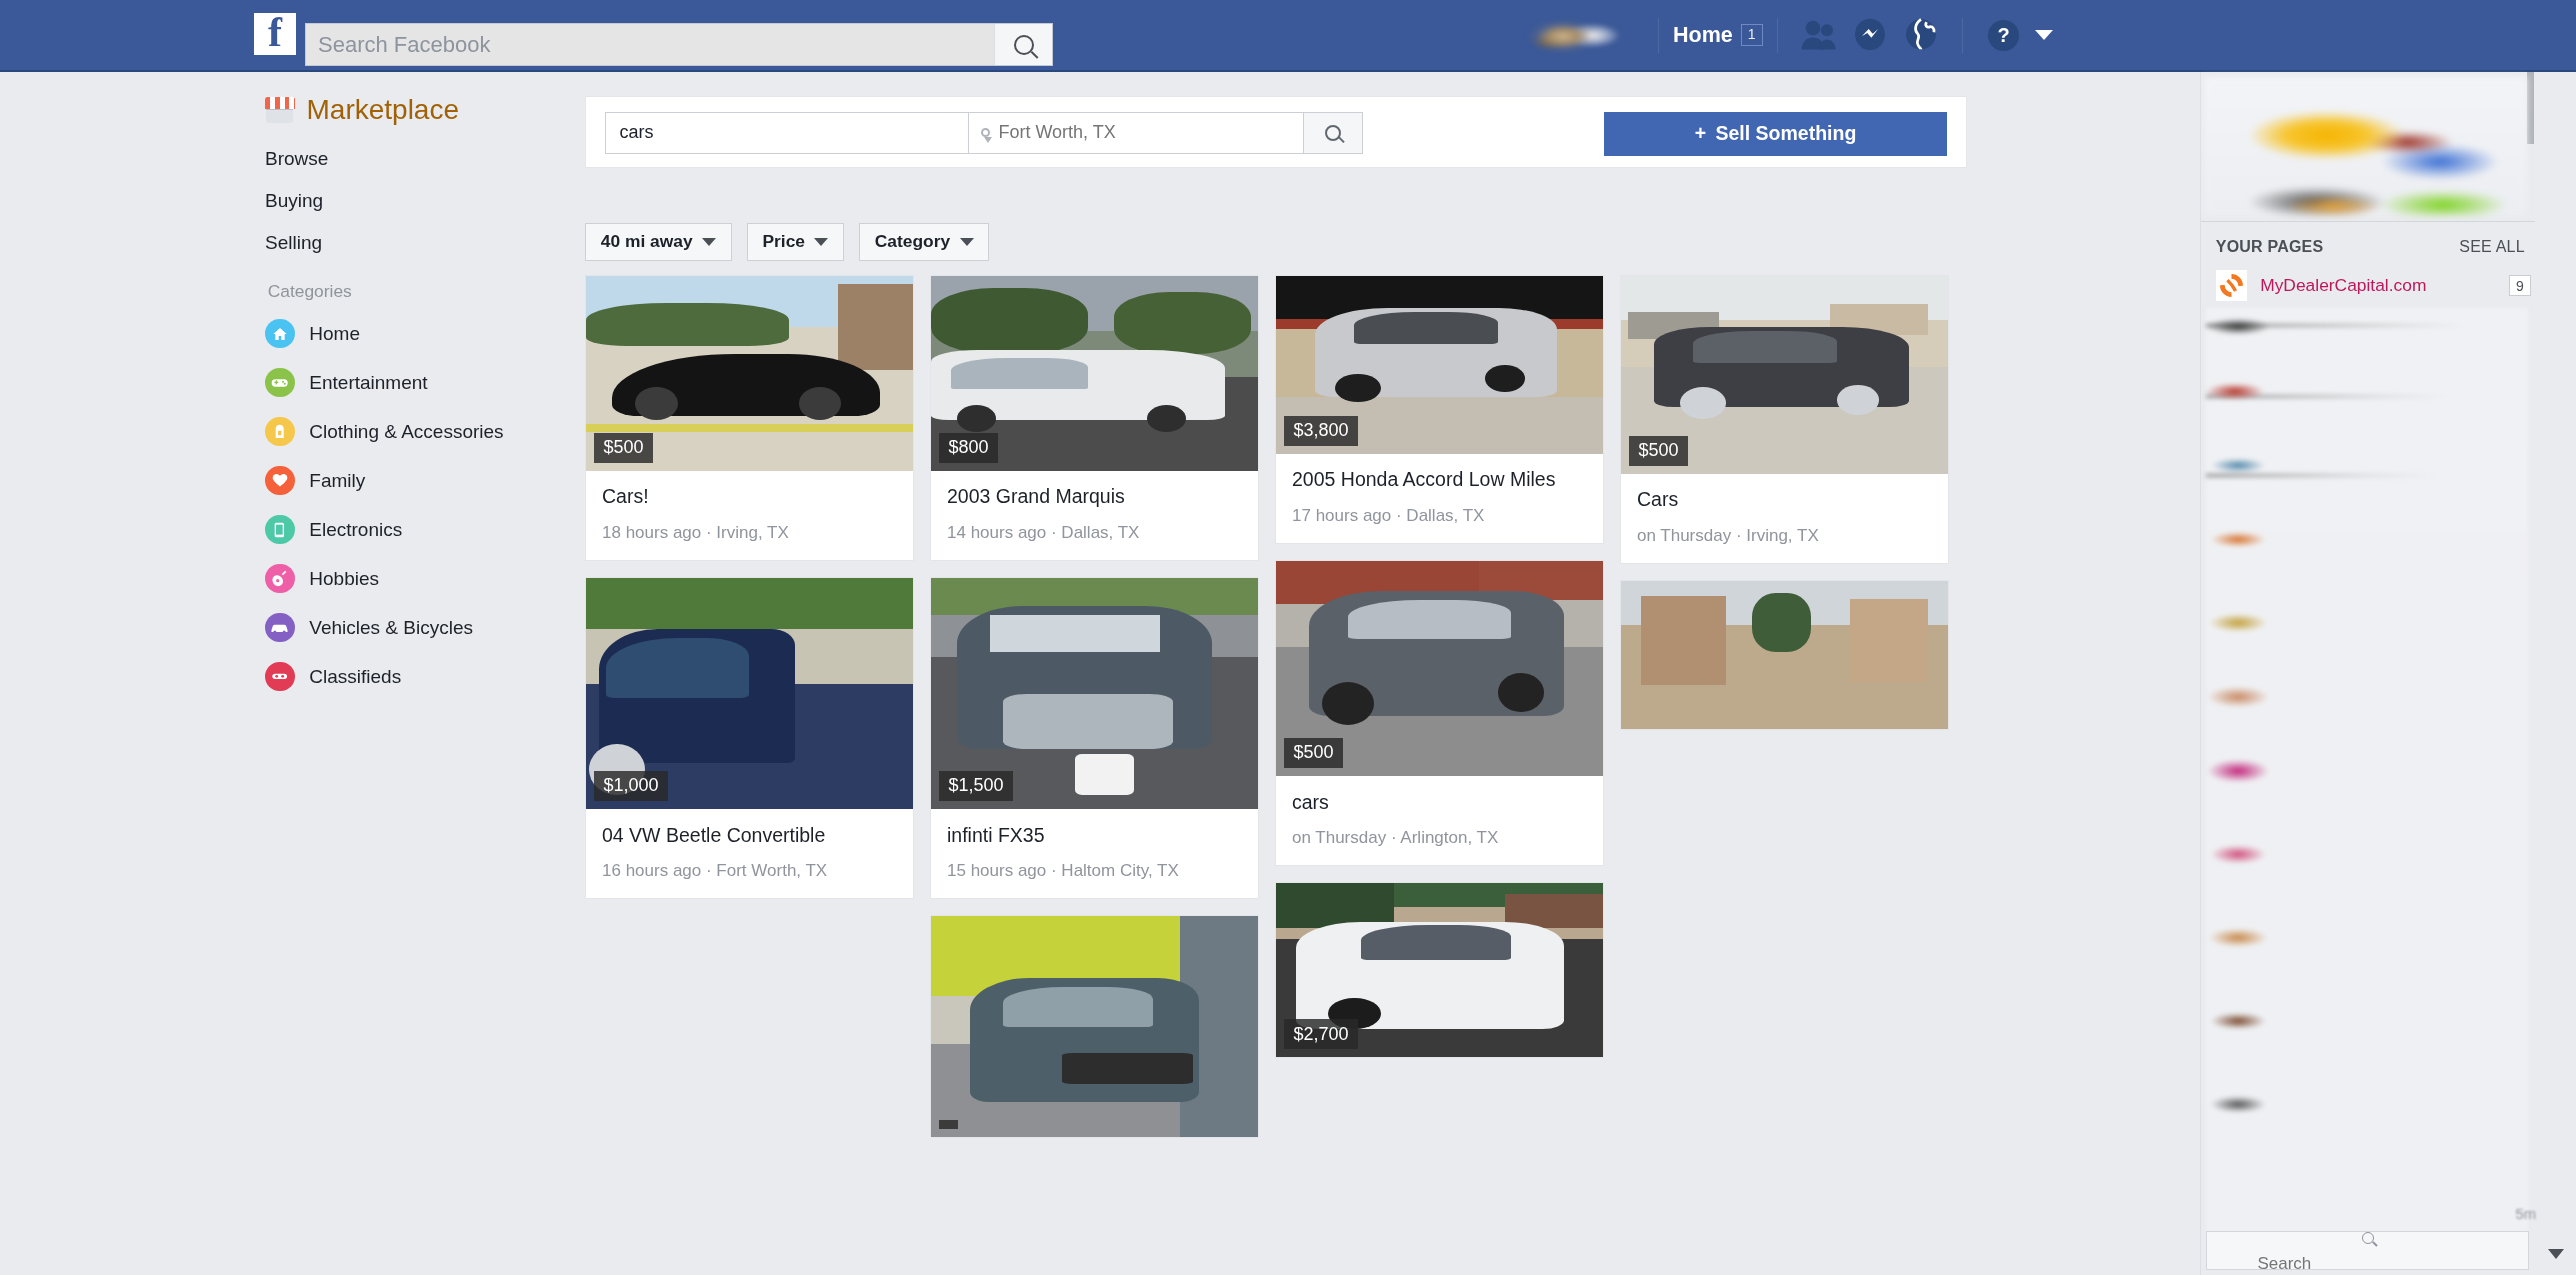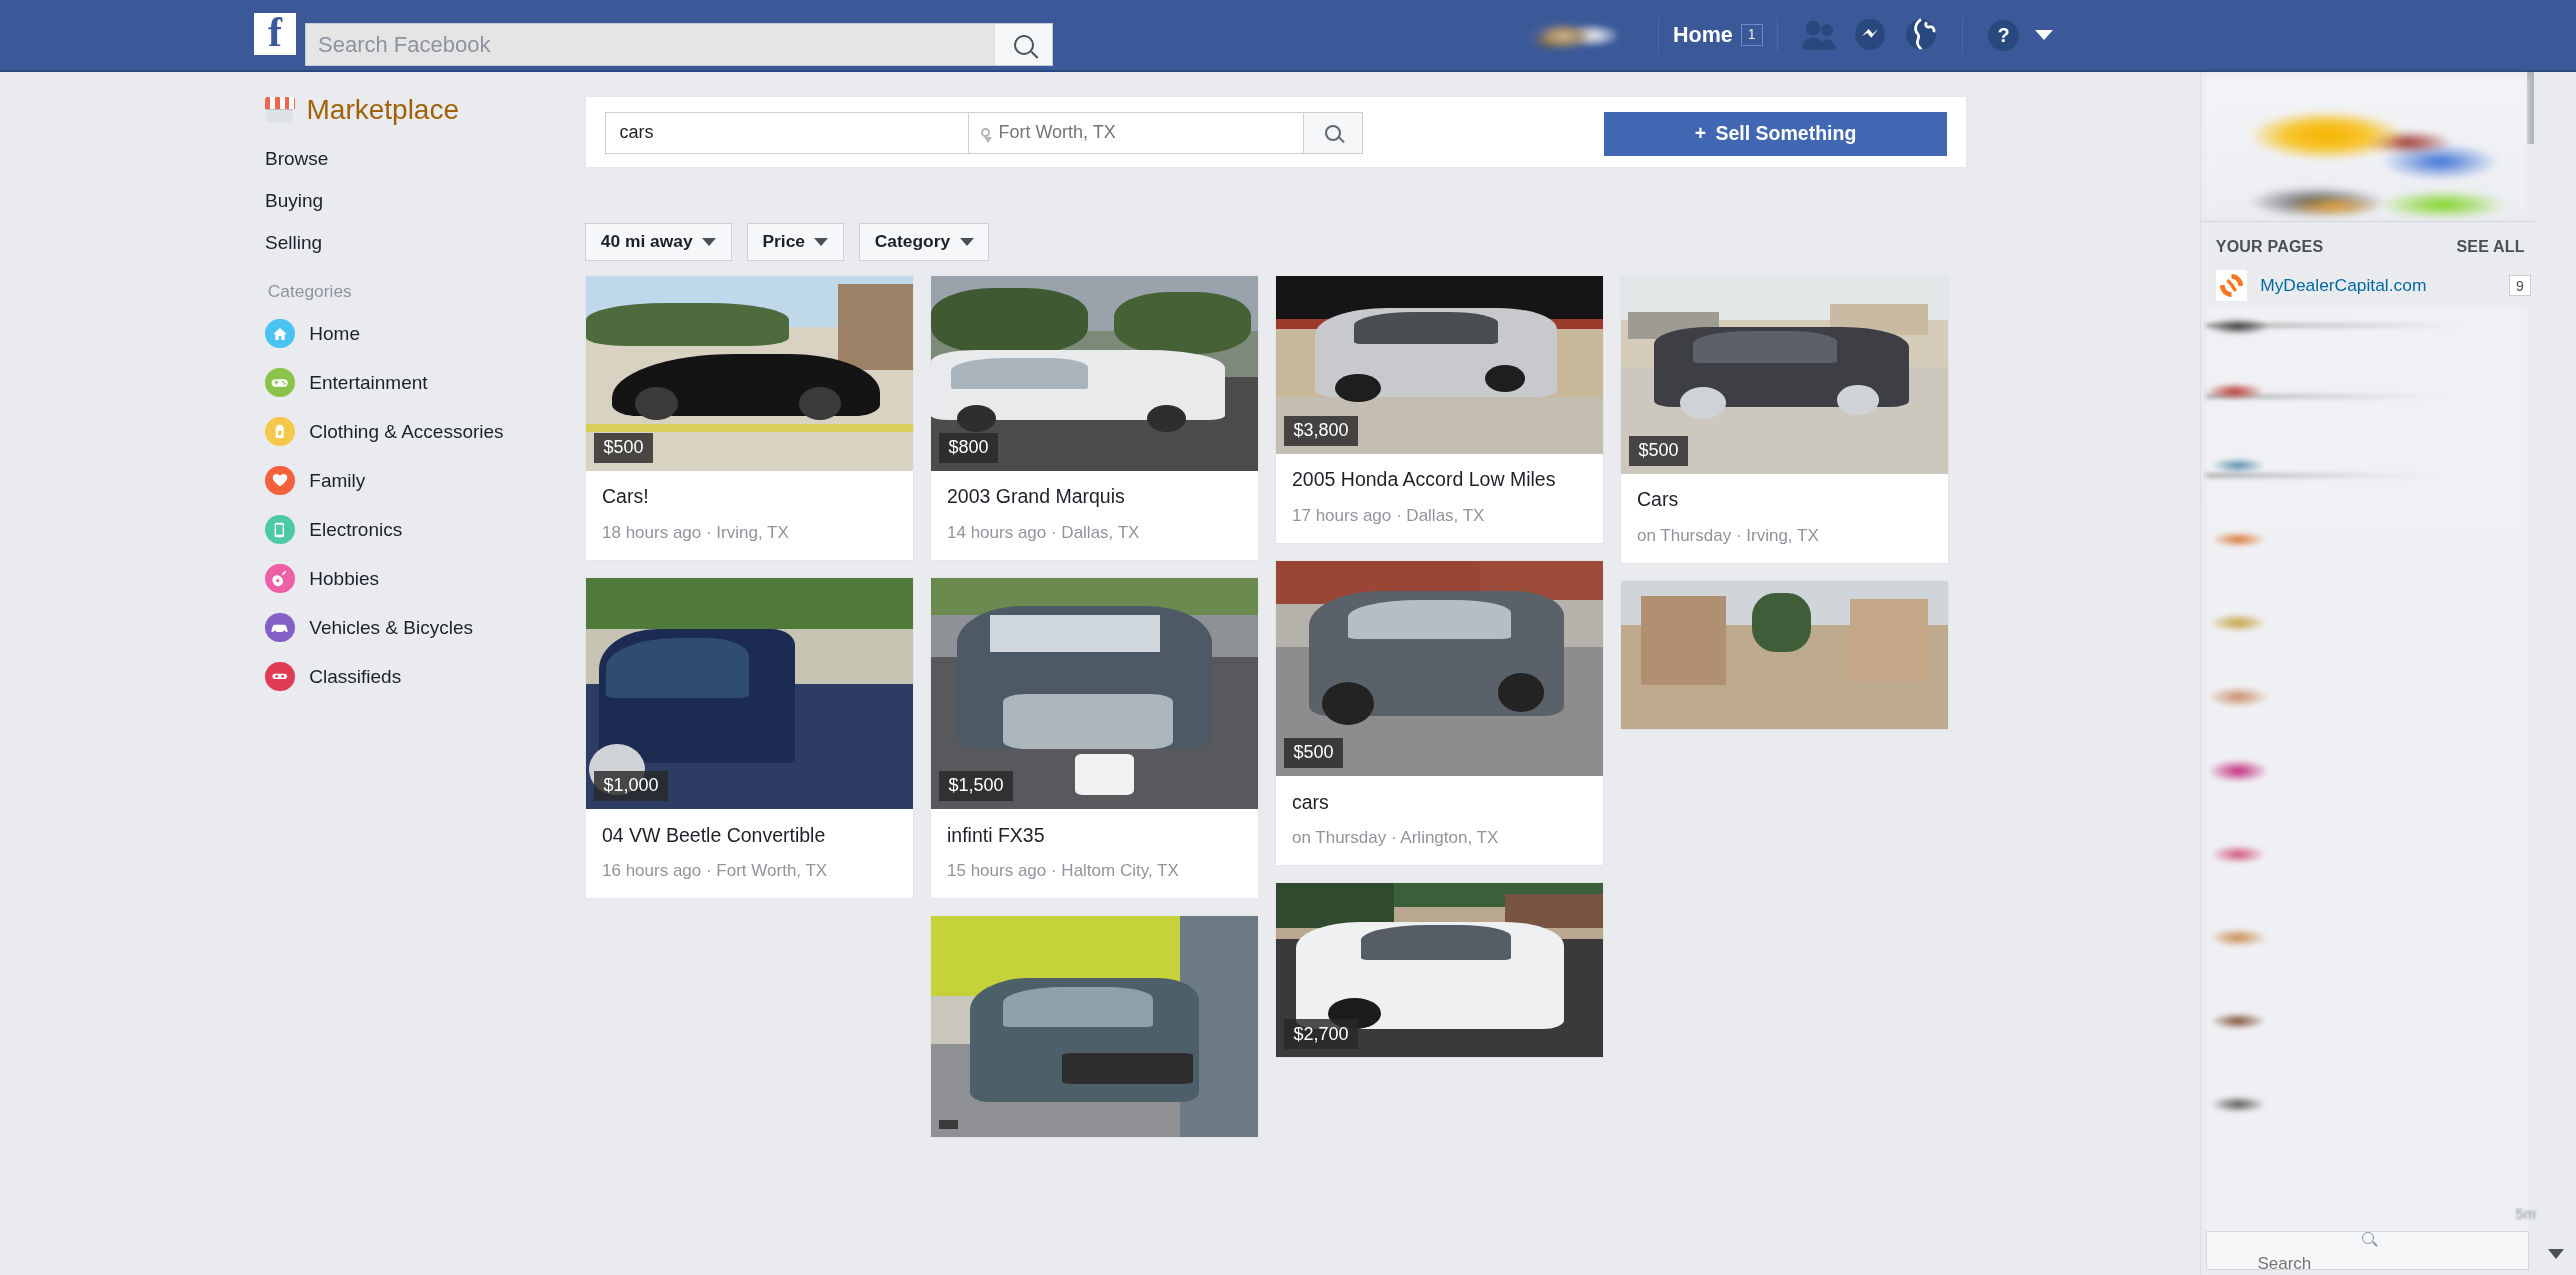--- a/index.html
+++ b/index.html
@@ -172,27 +172,27 @@
       radial-gradient(ellipse 87px 20px at 35% 90%, #4a4a4a 0%, rgba(74,74,74,0) 80%),
       linear-gradient(#f3f4f7, #eceef2);
     filter: blur(3.4px);
   }
   #rr-divider { position:absolute; left:0; top:149px; width:334px; height:0.7px; background:#d3d6db; }
   #yourpages-head {
     position:absolute; left: 14.8px; top: 166px; width: 309px;
     display:flex; justify-content:space-between; align-items:center;
   }
   .rr-head-txt { font-size: 16px; font-weight: bold; color:#4b4f56; letter-spacing:0.2px; }
-  .rr-head-link { font-size: 16px; font-weight: bold; color:#4b4f56; letter-spacing:0.2px; cursor:pointer; }
+  .rr-head-link { font-size: 16px; font-weight: normal; color:#4b4f56; letter-spacing:0.2px; cursor:pointer; }
   #page-row { position:absolute; left: 14.8px; top: 198px; width: 315px; display:flex; align-items:center; gap: 13.4px; cursor:pointer;}
   #page-logo {
     width: 31px; height: 31px; background:#fff; flex:none; position:relative;
     display:flex; align-items:center; justify-content:center;
   }
-  #page-name { flex:1; font-size: 17.4px; color:#0369a1; }
+  #page-name { flex:1; font-size: 17.4px; color:#be185d; }
   #page-count { border:0.7px solid #c9ccd1; background:#fff; color:#4b4f56; font-size:14px; padding:1.3px 6px; }
   #contacts-blur {
     position:absolute; left: 5.4px; top: 236px; width: 322px; height: 926px;
     background:
       radial-gradient(ellipse 40px 10.7px at 10% 2%,  #3a3a3a 0%, rgba(58,58,58,0) 80%),
       linear-gradient(90deg, rgba(120,120,120,0.55) 6%, rgba(150,150,150,0.18) 60%, rgba(255,255,255,0) 80%) 0 14.8px/100% 5.4px no-repeat,
       radial-gradient(ellipse 37px 10.7px at 9% 9%,  #b8342a 0%, rgba(184,52,42,0) 80%),
       linear-gradient(90deg, rgba(120,120,120,0.5) 6%, rgba(150,150,150,0.15) 55%, rgba(255,255,255,0) 75%) 0 86px/100% 5.4px no-repeat,
       radial-gradient(ellipse 34px 9.4px at 10% 17%, #4f87a8 0%, rgba(79,135,168,0) 80%),
       linear-gradient(90deg, rgba(120,120,120,0.5) 6%, rgba(150,150,150,0.15) 50%, rgba(255,255,255,0) 72%) 0 165px/100% 5.4px no-repeat,

